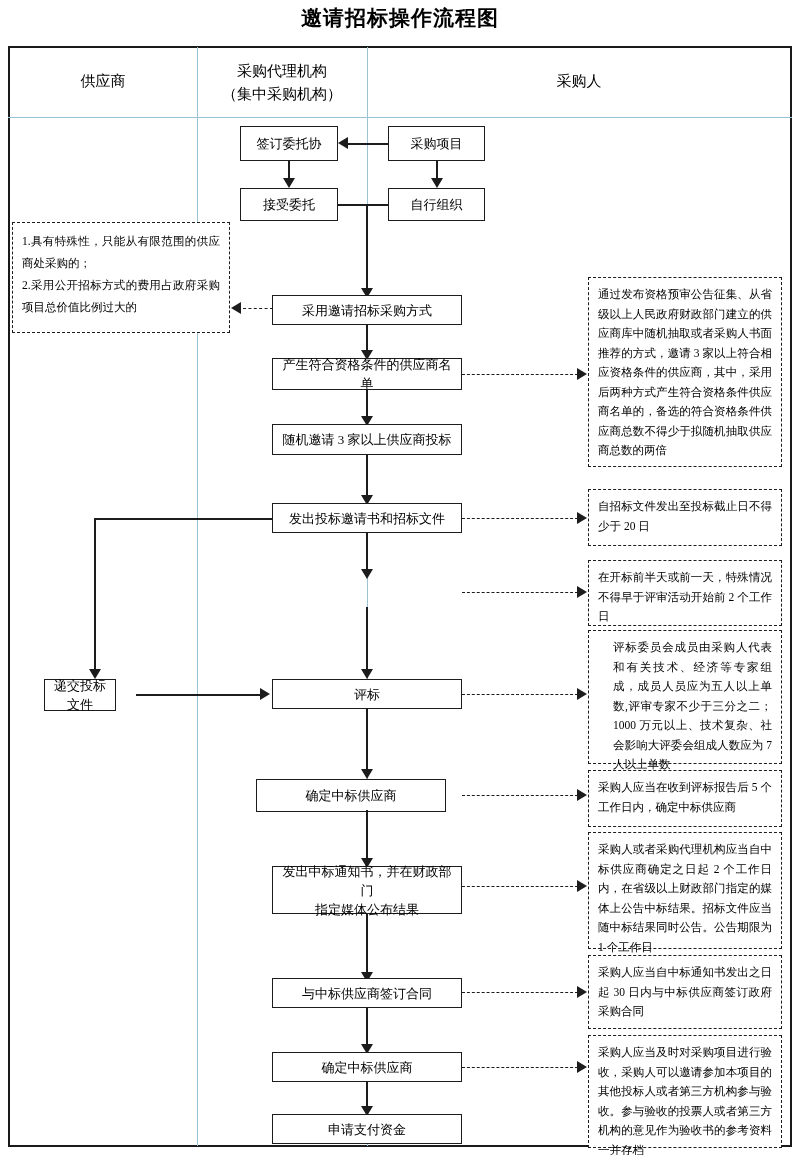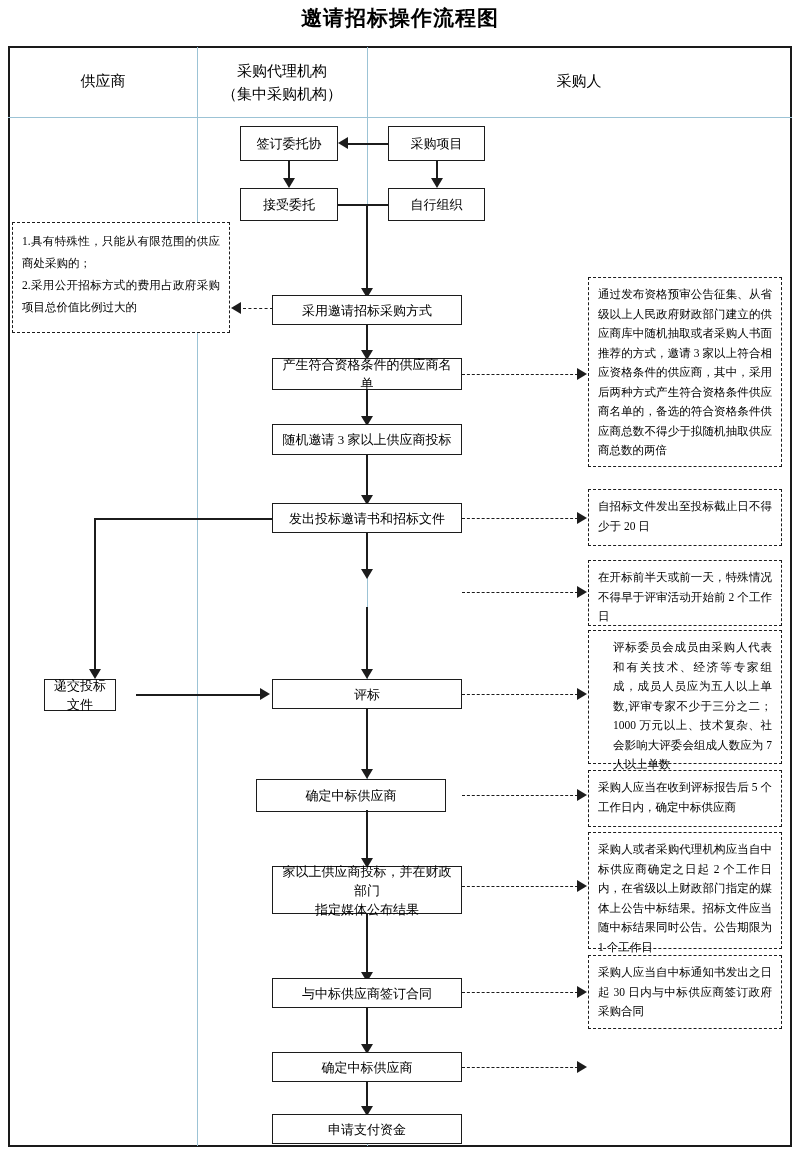--- a/index.html
+++ b/index.html
@@ -243,21 +243,21 @@
   <div class="arr-down" style="left:361px; top:769px;"></div>
 
   <div class="box" style="left:256px; top:779px; width:190px; height:33px;">
     <span>确定中标供应商</span>
   </div>
 
   <div class="vline" style="left:366px; top:810px; height:50px;"></div>
   <div class="arr-down" style="left:361px; top:858px;"></div>
 
   <div class="box" style="left:272px; top:866px; width:190px; height:48px; flex-direction:column;">
-    <span>家以上供应商投标，并在财政部门</span>
+    <span>发出中标通知书，并在财政部门</span>
     <span>指定媒体公布结果</span>
   </div>
 
   <div class="vline" style="left:366px; top:914px; height:60px;"></div>
   <div class="arr-down" style="left:361px; top:972px;"></div>
 
   <div class="box" style="left:272px; top:978px; width:190px; height:30px;">
     <span>与中标供应商签订合同</span>
   </div>
 
@@ -321,16 +321,19 @@
   </div>
   <div class="hline-dash" style="left:462px; top:886px; width:116px;"></div>
   <div class="arr-right" style="left:577px; top:880px;"></div>
 
   <div class="note" style="left:588px; top:955px; width:194px; height:74px;">
     <p>采购人应当自中标通知书发出之日起 30 日内与中标供应商签订政府采购合同</p>
   </div>
   <div class="hline-dash" style="left:462px; top:992px; width:116px;"></div>
   <div class="arr-right" style="left:577px; top:986px;"></div>
 
+  <div class="note" style="left:588px; top:1035px; width:194px; height:113px;">
+    <p>采购人应当及时对采购项目进行验收，采购人可以邀请参加本项目的其他投标人或者第三方机构参与验收。参与验收的投票人或者第三方机构的意见作为验收书的参考资料一并存档</p>
+  </div>
   <div class="hline-dash" style="left:462px; top:1067px; width:116px;"></div>
   <div class="arr-right" style="left:577px; top:1061px;"></div>
 
 </div>
 
 </body></html>

